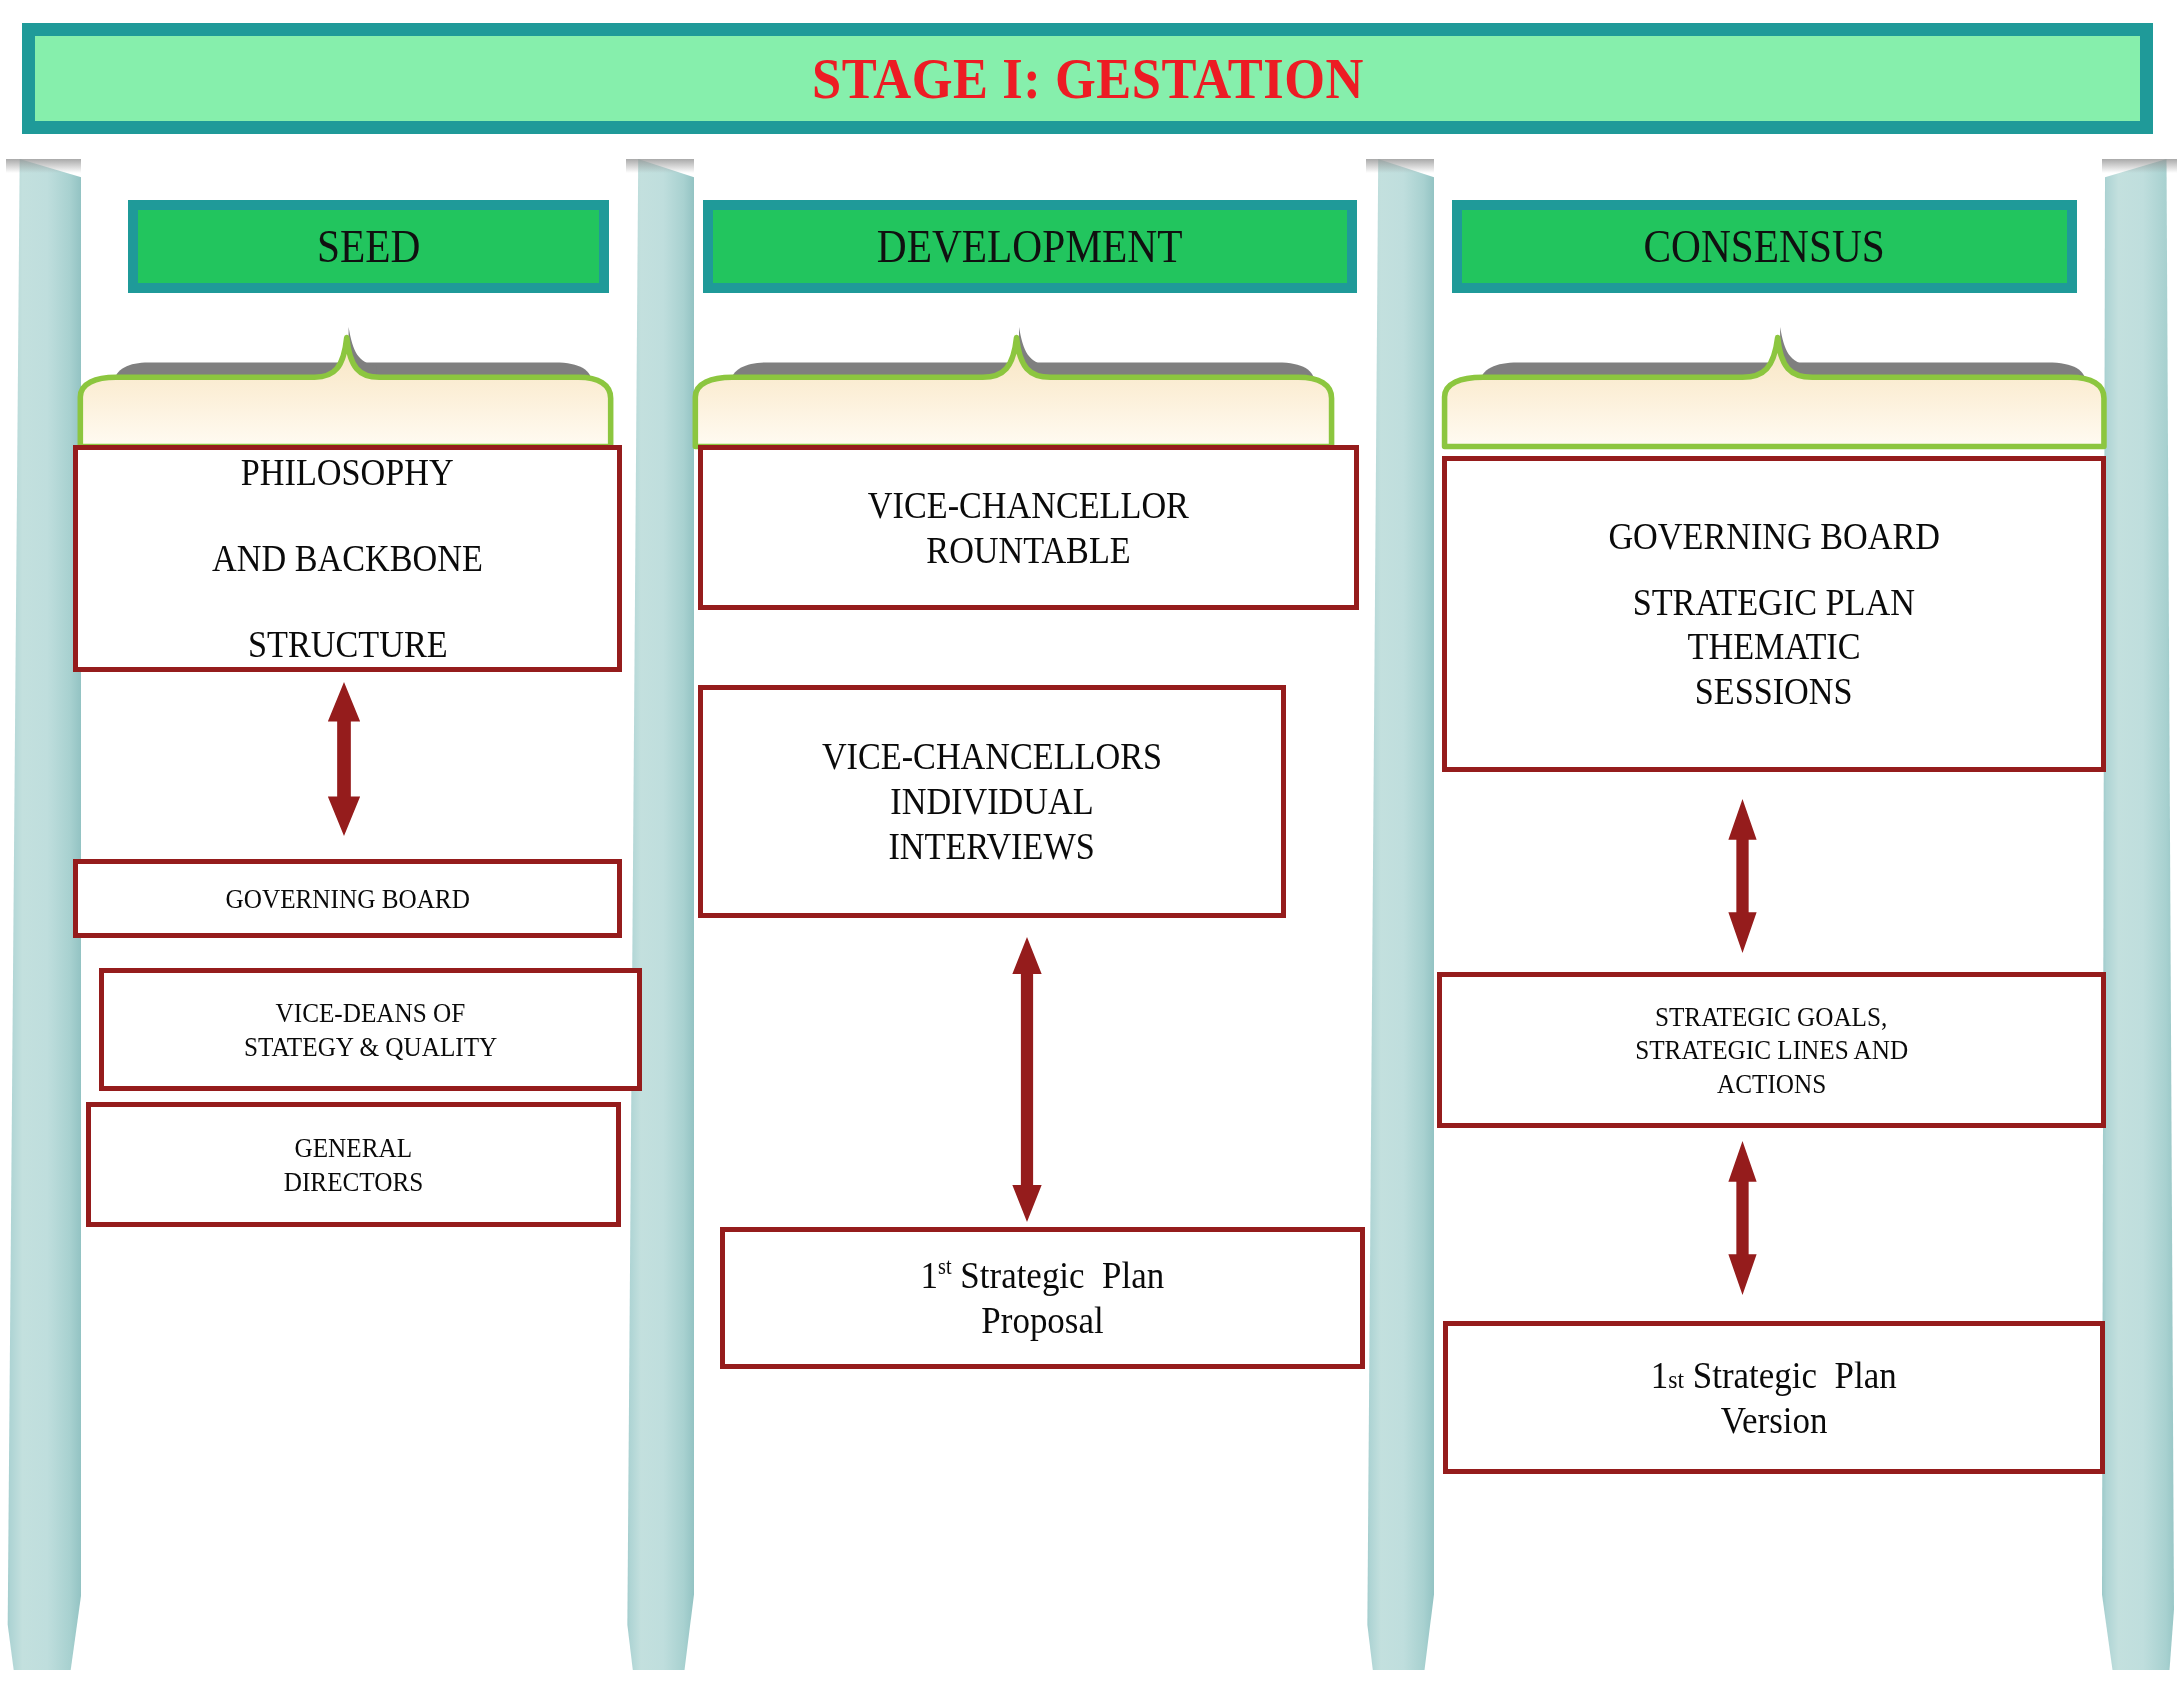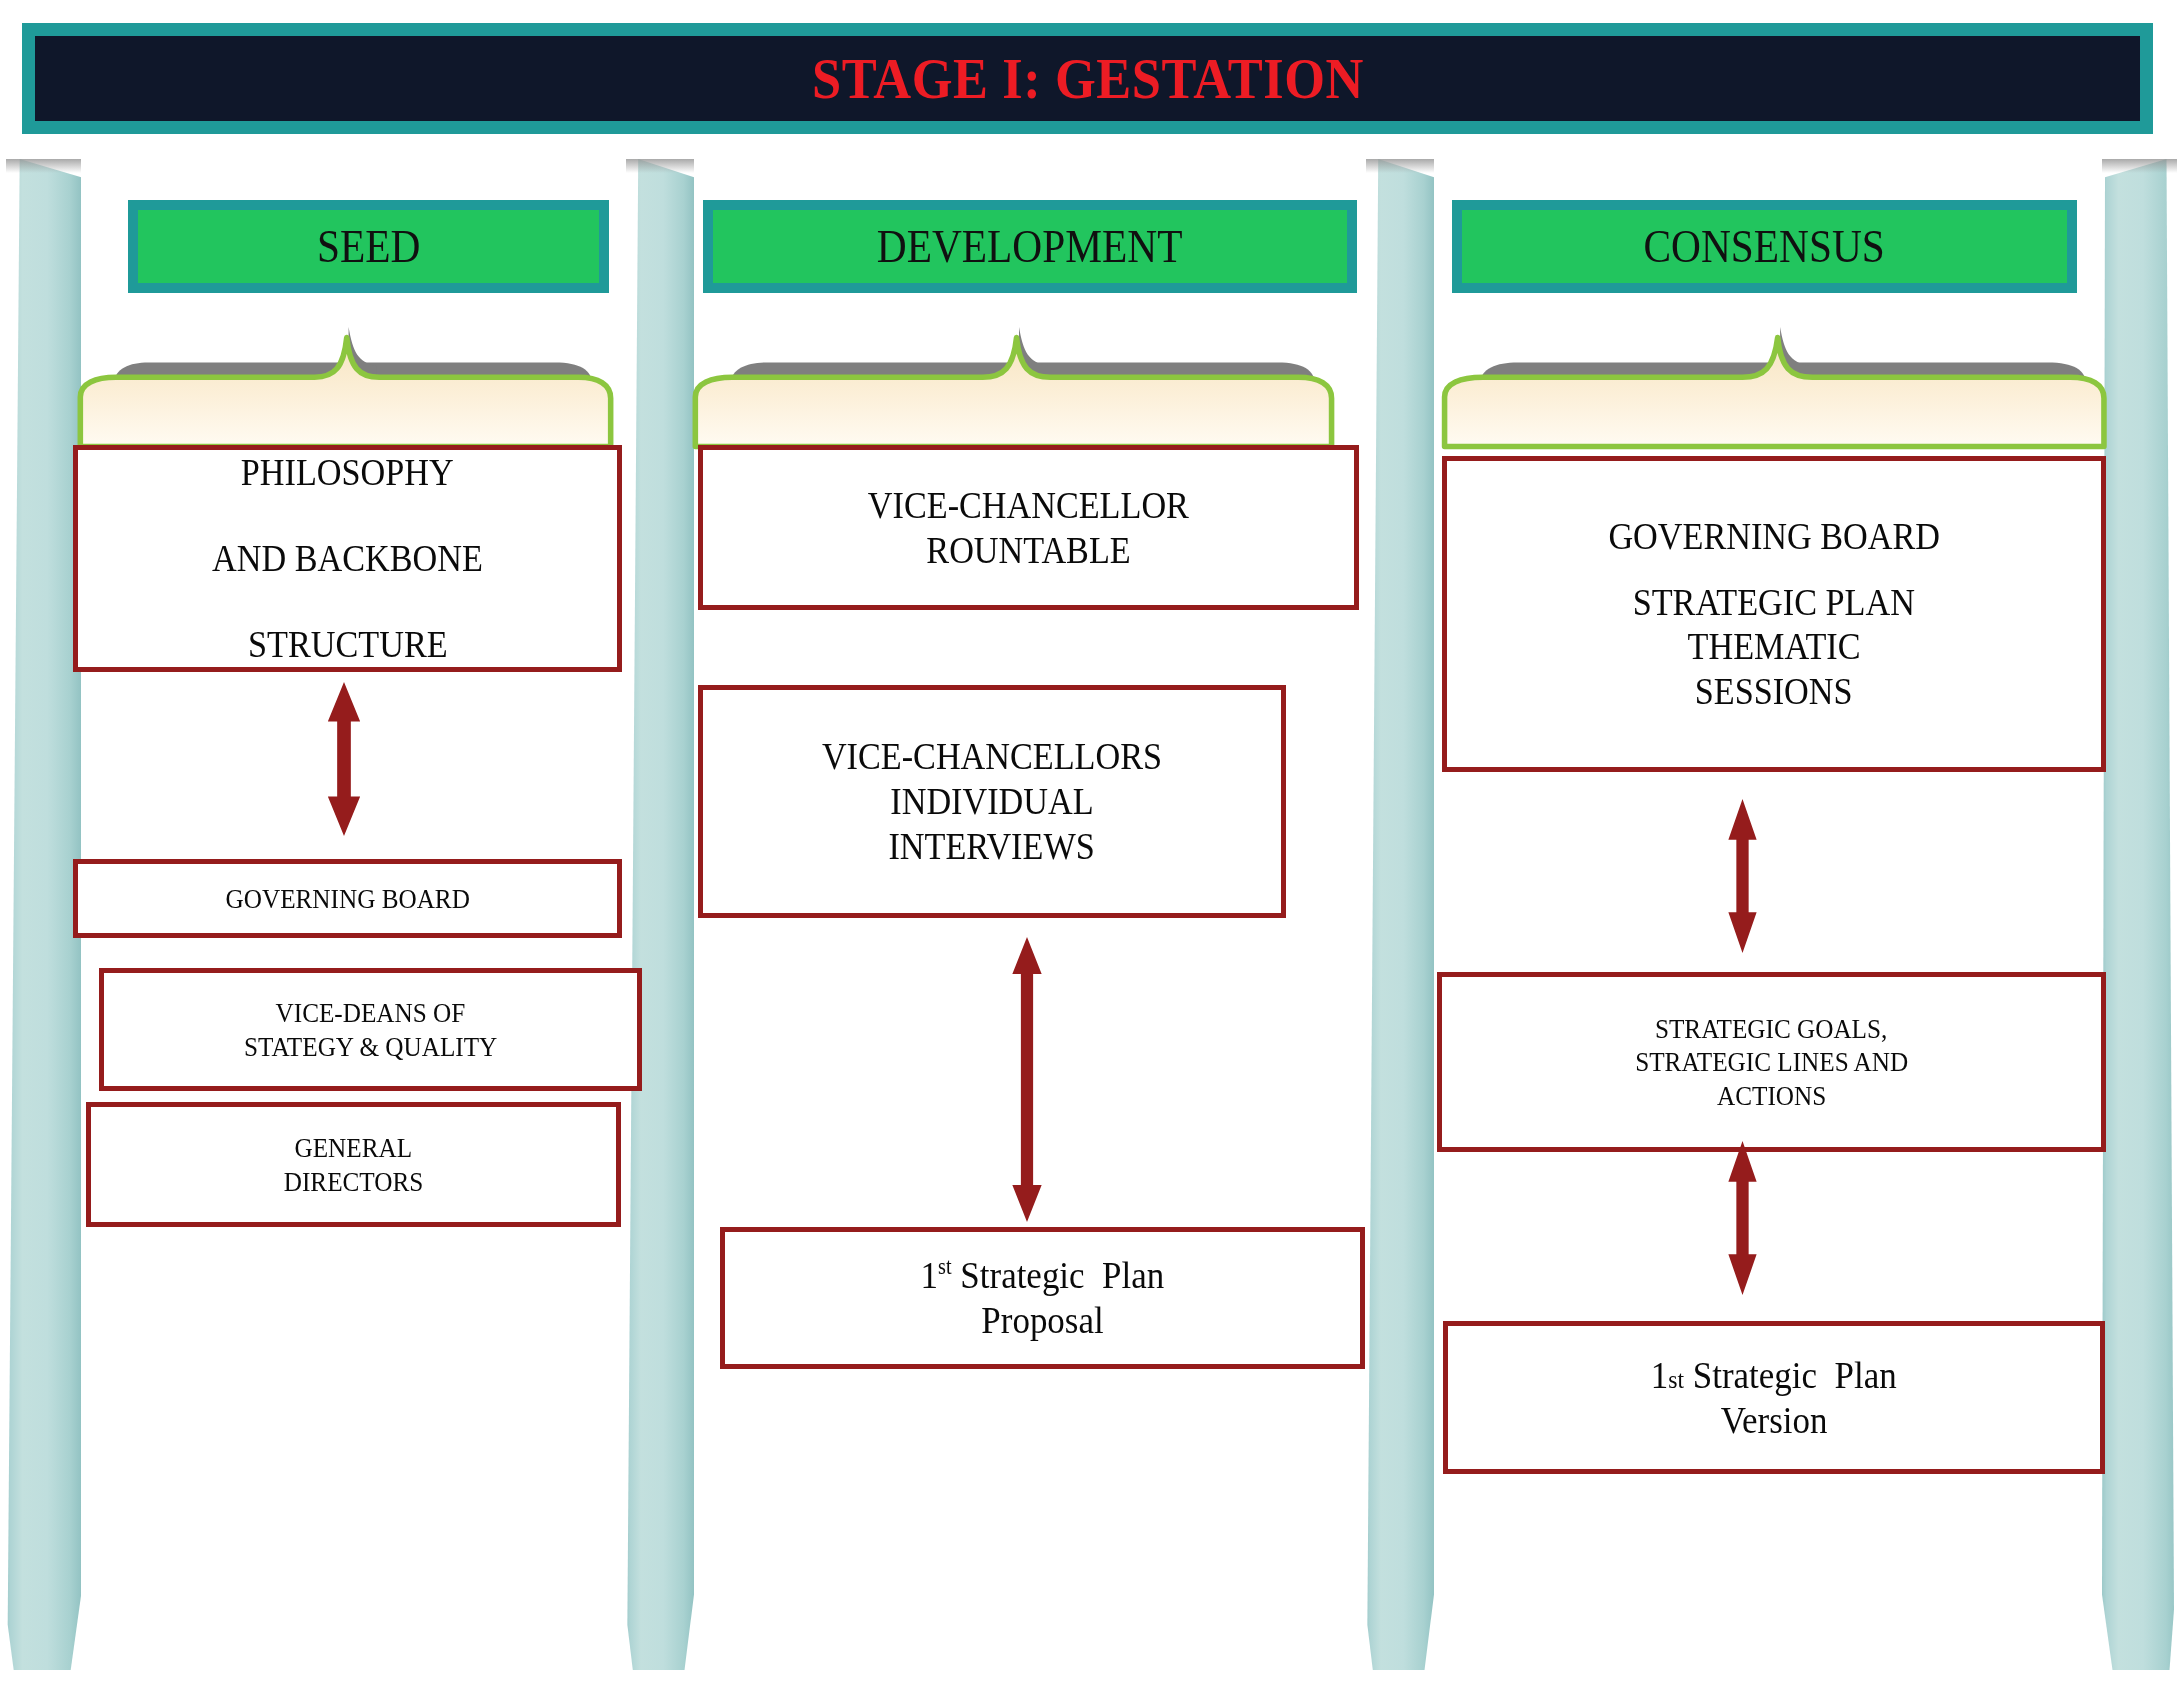--- a/index.html
+++ b/index.html
@@ -7,21 +7,21 @@
     width:2183px;height:1686px;
     font-family:"Liberation Serif","DejaVu Serif",serif;
     -webkit-font-smoothing:antialiased;
     overflow:hidden;
   }
   .stage{position:relative;width:2183px;height:1686px;background:#fff;}
 
   
   .title-bar{
     position:absolute;left:22px;top:23.4px;width:2131px;height:111px;
-    border:13.6px solid #1F9A99;background:#0f172a;
+    border:13.6px solid #1F9A99;background:#86efac;
     box-sizing:border-box;
     display:flex;align-items:center;justify-content:center;
   }
   .title-text{
     color:#ED1C24;font-weight:bold;font-size:57px;letter-spacing:0.6px;
     white-space:nowrap;line-height:1;
     font-family:"Liberation Serif","DejaVu Serif",serif;
     transform:scaleX(0.92);
   }
 
@@ -231,21 +231,21 @@
       <span class="ln">THEMATIC</span>
       <span class="ln">SESSIONS</span>
     </div>
 
     <div class="arrow" style="left:1721px;top:799px;width:43px;height:154px;">
       <svg viewBox="0 0 70 250" preserveAspectRatio="none" aria-hidden="true">
         <polygon points="35,0 58,66 45,66 45,184 58,184 35,250 12,184 25,184 25,66 12,66" fill="#951C1C"></polygon>
       </svg>
     </div>
 
-    <div class="box tx-sm" style="left:1437px;top:972px;width:669px;height:180px;">
+    <div class="box tx-sm" style="left:1437px;top:972px;width:669px;height:156px;">
       <span class="ln">STRATEGIC GOALS,</span>
       <span class="ln">STRATEGIC LINES AND</span>
       <span class="ln">ACTIONS</span>
     </div>
 
     <div class="arrow" style="left:1721px;top:1141px;width:43px;height:154px;">
       <svg viewBox="0 0 70 250" preserveAspectRatio="none" aria-hidden="true">
         <polygon points="35,0 58,66 45,66 45,184 58,184 35,250 12,184 25,184 25,66 12,66" fill="#951C1C"></polygon>
       </svg>
     </div>

